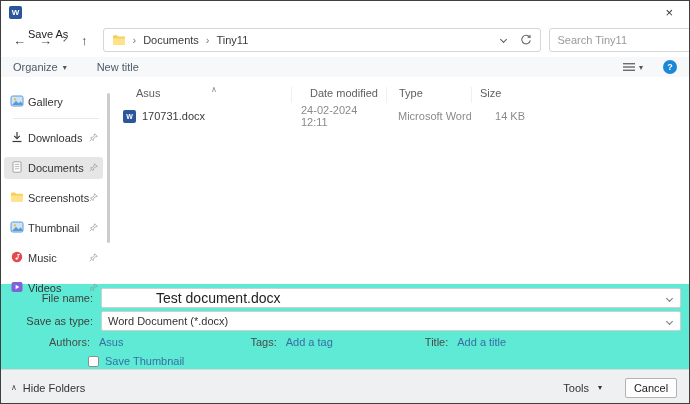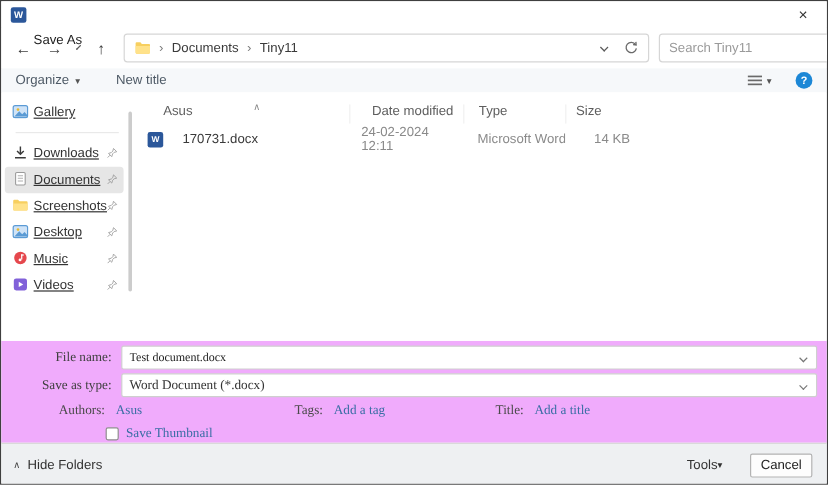--- a/index.html
+++ b/index.html
@@ -37,65 +37,65 @@
   .cmd { display:flex; align-items:center; gap:5px; margin-right:30px; }
   .caret { font-size:8px; color:#555; }
   .cmd-right { margin-left:auto; display:flex; align-items:center; gap:20px; }
   .viewbtn { display:flex; align-items:center; gap:4px; }
   .help-circle { width:14px; height:14px; border-radius:50%; background:#1c87d6; color:#fff;
     font-size:9px; font-weight:bold; display:flex; align-items:center; justify-content:center; }
   
   .main { height:207px; display:flex; background:#fff; position:relative; }
   .sidebar { width:110px; position:relative; padding-top:6px; flex:none; }
   .side-item { height:22px; display:flex; align-items:center; padding-left:24px; position:relative;
-    margin:0 8px 0 3px; border-radius:3px; color:#333;text-decoration:underline; }
+    margin:8px 8px 0 3px; border-radius:3px; color:#333; }
   .side-item .s-ico { position:absolute; left:6px; top:4px; width:14px; height:14px; }
   .side-item.selected { background:#e6e6e6; }
   .pin { position:absolute; right:5px; top:6px; opacity:.8; }
   .side-divider { height:1px; background:#e9e9e9; margin:5px 12px 6px 12px; }
   .side-scroll { position:absolute; right:1px; top:16px; width:3px; height:150px; background:#ccc; border-radius:2px; }
   
   .filelist { flex:1; padding-left:8px; padding-top:2px; }
   .lh-row { display:flex; height:24px; align-items:flex-end; color:#5e5e5e; }
   .lh { padding-bottom:4px; }
   .lh-name { width:172px; padding-left:17px; position:relative; }
   .sort-caret { position:absolute; left:92px; top:-2px; font-size:8px; color:#888; }
   .lh-date { width:95px; padding-left:18px; border-left:1px solid #f0f0f0; }
   .lh-type { width:85px; padding-left:12px; border-left:1px solid #f0f0f0; }
   .lh-size { width:70px; padding-left:8px; border-left:1px solid #f0f0f0; }
   .f-row { display:flex; height:22px; align-items:center; margin-top:2px; }
-  .fc-name { width:172px; display:flex; gap:16px; padding-left:4px; color:#3a3a3a; }
+  .fc-name { width:172px; display:flex; gap:6px; padding-left:4px; color:#3a3a3a; }
   .fc-date { width:95px; padding-left:10px; color:#8a8a8a; }
   .fc-type { width:85px; padding-left:12px; color:#8a8a8a; white-space:nowrap; overflow:hidden; }
   .fc-size { width:70px; padding-right:16px; text-align:right; color:#8a8a8a; }
   .word-file { width:13px; height:13px; background:#2b579a; border-radius:2px; color:#fff;
     font-size:7px; font-weight:bold; display:flex; align-items:center; justify-content:center; flex:none; }
   
-  .formarea { height:85px; background:#f0abfc; padding-top:4px;font-family:Liberation Serif, serif; }
+  .formarea { height:85px; background:#5eead4; padding-top:4px; }
   .f-line { display:flex; align-items:center; height:20px; margin-bottom:3px; padding-right:8px; }
   .f-label { width:100px; text-align:right; padding-right:8px; color:#3f3f3f; flex:none; }
   .f-field { flex:1; height:20px; border:1px solid #cfcfcf; border-radius:2px; background:#fff;
     position:relative; display:flex; align-items:center; padding:0 20px 0 6px; }
-  .f-field input { border:none; outline:none; width:100%; font-size:10px; font-family:inherit; color:#222; background:transparent; }
+  .f-field input { border:none; outline:none; width:100%; font-size:14px; font-family:inherit; color:#222; background:transparent;margin-left:48px; }
   .field-chev { position:absolute; right:8px; top:7px; border-color:#777; }
   .meta-line { display:flex; align-items:center; margin-top:5px; padding-left:48px; }
   .meta-label { color:#4a4a4a; }
   .link { color:#3a6ea5; }
   .mv { margin-left:9px; }
   .gap-tags { margin-left:127px; }
   .gap-title { margin-left:92px; }
   .chk-line { display:flex; align-items:center; margin-top:7px; padding-left:87px; gap:6px; }
   .chkbox { width:11px; height:11px; border:1px solid #8f8f8f; border-radius:2px; background:#fff; flex:none; }
   .chk-label { color:#3a6ea5; }
   
   .footer { height:36px; background:#eef0f2; border-top:1px solid #d9d9d9; display:flex; align-items:center; padding:0 12px 0 10px; }
   .hidef { display:flex; align-items:center; gap:6px; color:#333; }
   .hidef .caret { font-size:8px; color:#444; }
   .foot-right { margin-left:auto; display:flex; align-items:center; }
-  .tools-label { color:#333; }
+  .tools-label { color:#333; margin-right:9px; }
   .tools-caret { font-size:8px; color:#333; margin-right:13px; }
   .annotation { border:3px solid #9e2121; border-radius:2px; padding:2px; margin-right:2px; }
   .btn { height:20px; background:#fdfdfd; border:1px solid #8f8f8f; border-radius:2px;
     font-size:11px; color:#222; display:flex; align-items:center; justify-content:center; font-family:inherit; }
   .btn-save { width:70px; }
   .btn-cancel { width:52px; border-color:#b3b3b3; margin-left:10px; }
   svg { display:block; }
 </style>
 </head>
 <body>
@@ -232,21 +232,21 @@
       </div>
 
       <div class="side-item">
         <span class="s-ico">
           <svg width="14" height="12" viewBox="0 0 14 12">
             <rect x="1" y="1" width="12" height="10" rx="1.6" fill="#cfe3f7" stroke="#5b9bd5" stroke-width="1"></rect>
             <circle cx="5" cy="4.3" r="1.1" fill="#e8b931"></circle>
             <path d="M2 10 L6 5.8 L8.5 8.2 L10.5 6.4 L12.5 8.6 L12.5 10 Z" fill="#5b9bd5"></path>
           </svg>
         </span>
-        <span>Desktop</span>
+        <span>Thumbnail</span>
         <span class="pin">
           <svg width="9" height="9" viewBox="0 0 10 10">
             <path d="M6.2 0.8 L9.2 3.8 L6.8 4.4 L5.4 5.8 L4.6 8.4 L1.6 5.4 L4.2 4.6 L5.6 3.2 Z" fill="none" stroke="#8f8f8f" stroke-width="0.9"></path>
             <line x1="3" y1="7" x2="0.8" y2="9.2" stroke="#8f8f8f" stroke-width="0.9"></line>
           </svg>
         </span>
       </div>
 
       <div class="side-item">
         <span class="s-ico">

